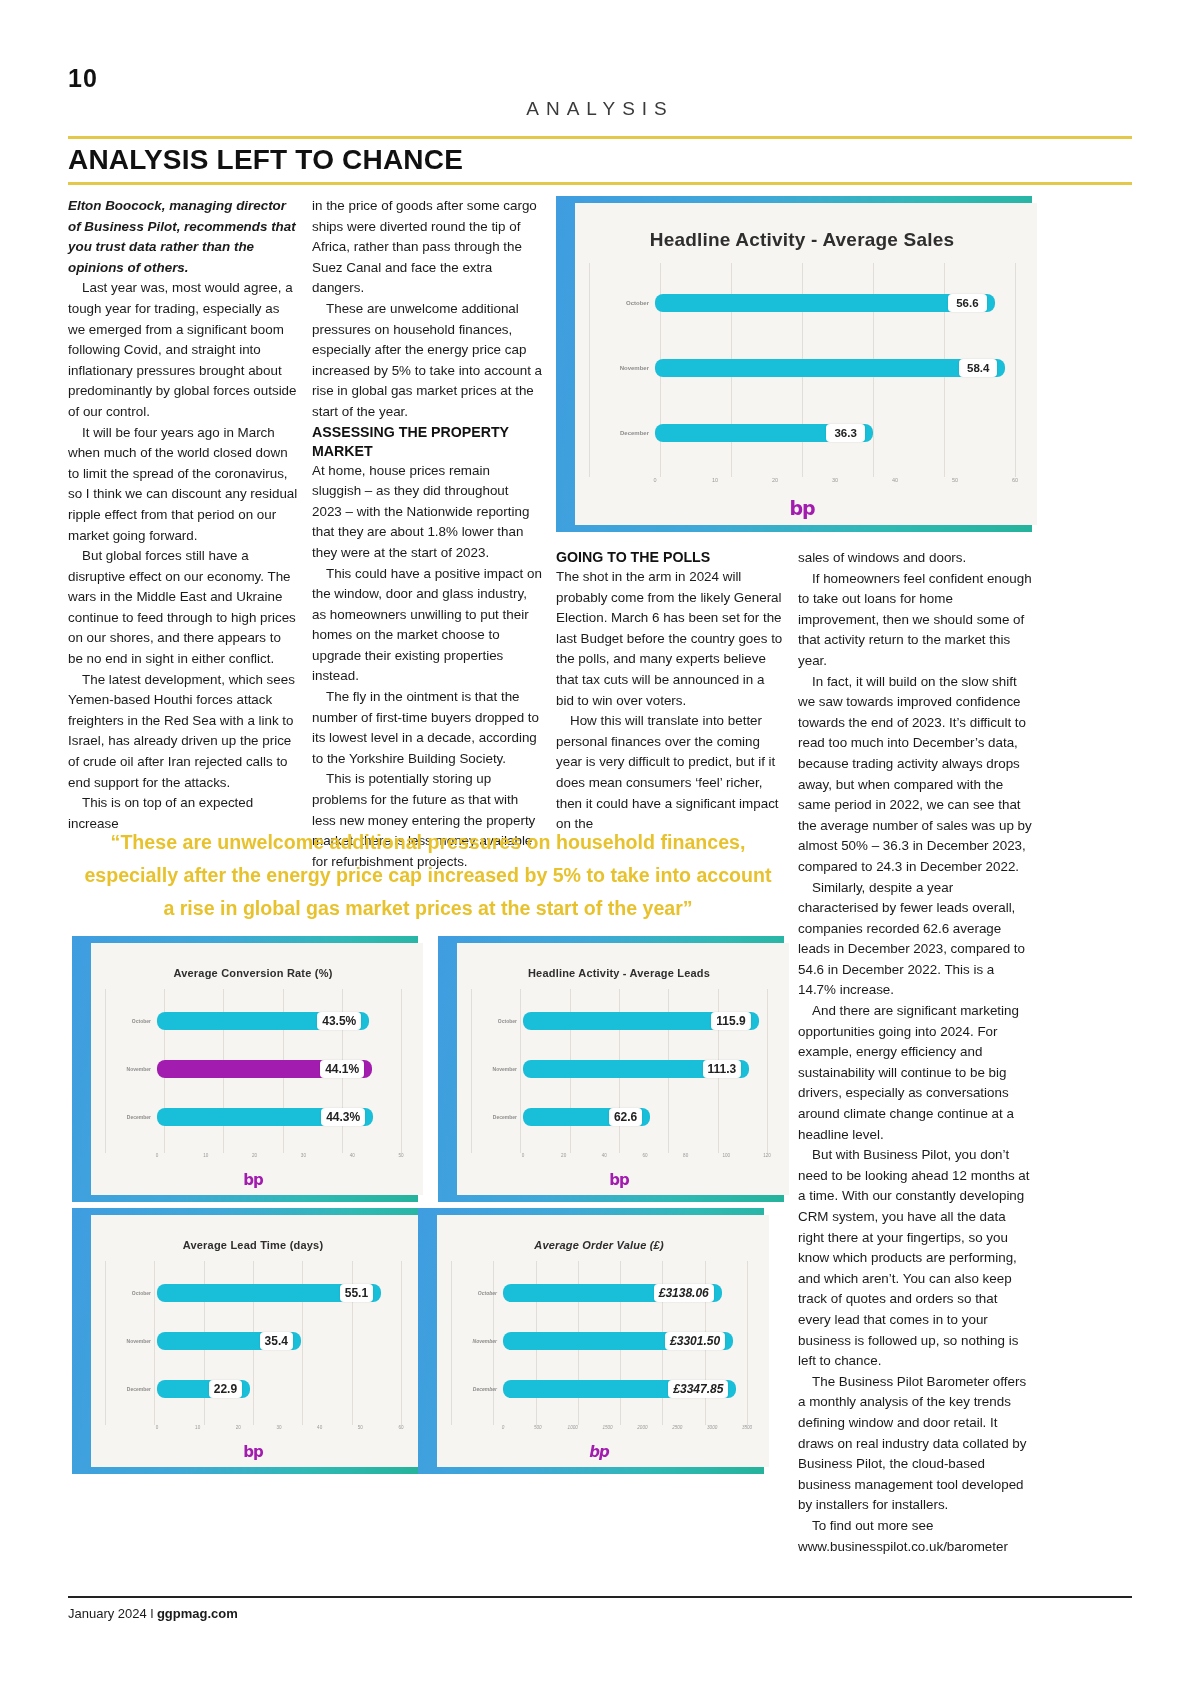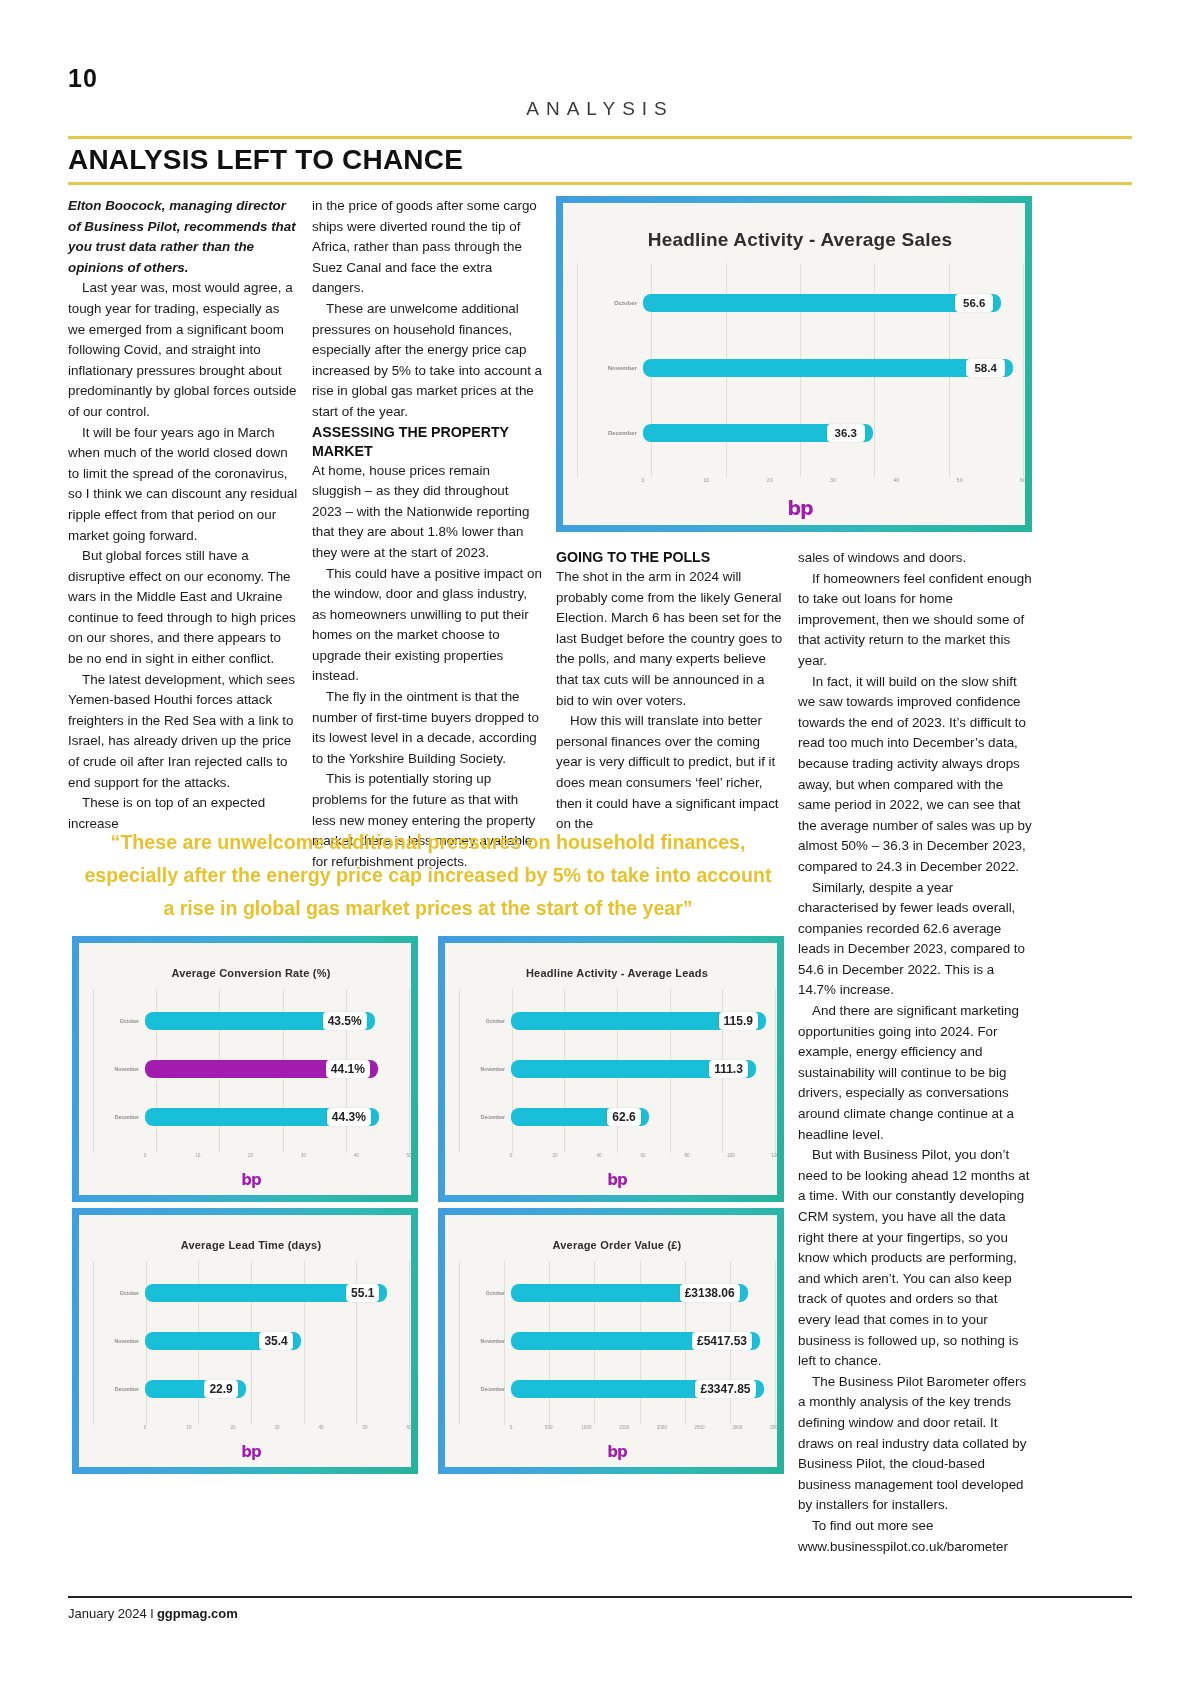--- a/index.html
+++ b/index.html
@@ -73,22 +73,22 @@
   .chart-card {
     position: absolute;
     background: linear-gradient(100deg, #3f9de0 0%, #3fa8d8 38%, #2fb9b4 72%, #25b39c 100%);
     padding: 7px;
   }
   .chart-inner {
     width: 100%; height: 100%;
     background: #f7f5f1;
     position: relative;
     overflow: hidden;
-    padding: 10px 2px 6px 14px;
-    display: flex; flex-direction: column;
+    padding: 10px 22px 6px 14px;
+    display: flex; flex-direction: column; margin-left: 12px;
   }
   .chart-title {
     text-align: center; font-weight: 700; color: #2e2e2e;
     letter-spacing: .2px;
   }
   .plot {
     position: relative; flex: 1 1 auto; display: flex; flex-direction: column;
     justify-content: center;
   }
   .gridlines {
@@ -141,21 +141,21 @@
   #chart-hero .bar-label { font-size: 11.5px; padding: 3px 8px; }
   #chart-hero .axis-spacer { width: 66px; }
   #chart-hero .tick { font-size: 5.5px; }
   #chart-hero .bp-logo { font-size: 19px; margin-top: 6px; }
 
   
   .quad { width: 346px; height: 266px; }
   #chart-conv { left: 72px;  top: 936px; }
   #chart-leads{ left: 438px; top: 936px; }
   #chart-time { left: 72px;  top: 1208px; }
-  #chart-aov  { left: 438px; top: 1208px; }
+  #chart-aov  { left: 418px; top: 1208px; font-style: italic; }
   .quad .chart-title { font-size: 11px; margin: 14px 0 10px 0; }
   .quad .bar-row { height: 44px; margin-bottom: 4px; }
   .quad .bar-cat { width: 52px; font-size: 5px; }
   .quad .bar { height: 100%; }
   .quad .bar-label { font-size: 12px; padding: 2px 5px; }
   .quad .axis-spacer { width: 52px; }
   .quad .tick { font-size: 4.6px; }
   .quad .bp-logo { font-size: 15px; margin-top: 4px; }
 
   
@@ -181,21 +181,21 @@
   <div class="rule-gold rule-top"></div>
   <div class="headline">ANALYSIS LEFT TO CHANCE</div>
   <div class="rule-gold rule-bottom"></div>
 
   <div class="col" id="col-a">
     <p class="standfirst">Elton Boocock, managing director of Business Pilot, recommends that you trust data rather than the opinions of others.</p>
     <p>Last year was, most would agree, a tough year for trading, especially as we emerged from a significant boom following Covid, and straight into inflationary pressures brought about predominantly by global forces outside of our control.</p>
     <p>It will be four years ago in March when much of the world closed down to limit the spread of the coronavirus, so I think we can discount any residual ripple effect from that period on our market going forward.</p>
     <p>But global forces still have a disruptive effect on our economy. The wars in the Middle East and Ukraine continue to feed through to high prices on our shores, and there appears to be no end in sight in either conflict.</p>
     <p>The latest development, which sees Yemen-based Houthi forces attack freighters in the Red Sea with a link to Israel, has already driven up the price of crude oil after Iran rejected calls to end support for the attacks.</p>
-    <p>These is on top of an expected increase</p>
+    <p>This is on top of an expected increase</p>
   </div>
 
   <div class="col" id="col-b">
     <p>in the price of goods after some cargo ships were diverted round the tip of Africa, rather than pass through the Suez Canal and face the extra dangers.</p>
     <p>These are unwelcome additional pressures on household finances, especially after the energy price cap increased by 5% to take into account a rise in global gas market prices at the start of the year.</p>
     <p class="subhead">ASSESSING THE PROPERTY MARKET</p>
     <p style="text-indent:0">At home, house prices remain sluggish – as they did throughout 2023 – with the Nationwide reporting that they are about 1.8% lower than they were at the start of 2023.</p>
     <p>This could have a positive impact on the window, door and glass industry, as homeowners unwilling to put their homes on the market choose to upgrade their existing properties instead.</p>
     <p>The fly in the ointment is that the number of first-time buyers dropped to its lowest level in a decade, according to the Yorkshire Building Society.</p>
     <p>This is potentially storing up problems for the future as that with less new money entering the property market, there is less money available for refurbishment projects.</p>
@@ -453,21 +453,21 @@
             <div class="bar-track">
               <div class="bar" style="width: 89.6589%; background: rgb(25, 190, 216);">
                 <div class="bar-label">£3138.06</div>
               </div>
             </div>
           </div>
           <div class="bar-row">
             <div class="bar-cat">November</div>
             <div class="bar-track">
               <div class="bar" style="width: 94.3286%; background: rgb(25, 190, 216);">
-                <div class="bar-label">£5417.53</div>
+                <div class="bar-label">£3301.50</div>
               </div>
             </div>
           </div>
           <div class="bar-row">
             <div class="bar-cat">December</div>
             <div class="bar-track">
               <div class="bar" style="width: 95.6529%; background: rgb(25, 190, 216);">
                 <div class="bar-label">£3347.85</div>
               </div>
             </div>

